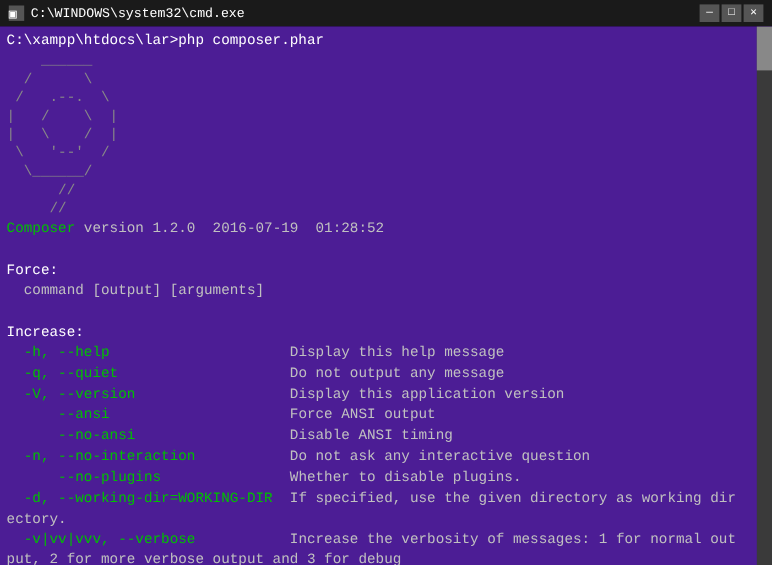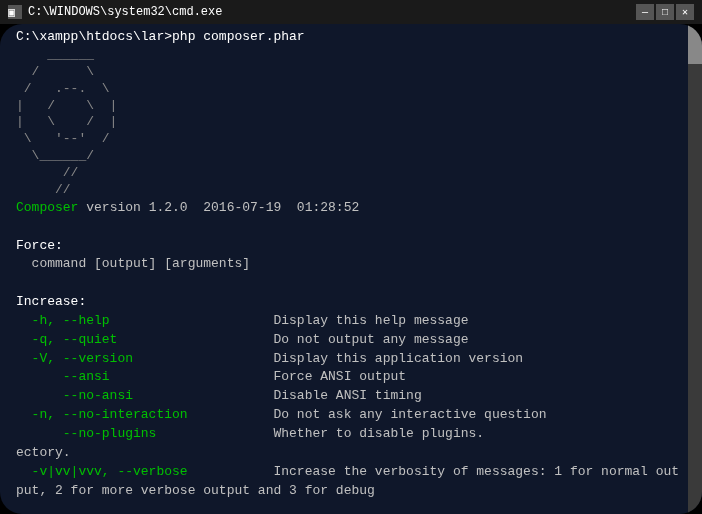--- a/index.html
+++ b/index.html
@@ -58,26 +58,25 @@
       display: flex;
       align-items: center;
       justify-content: center;
       font-size: 10px;
       color: #fff;
       cursor: pointer;
     }
 
     .terminal-body {
       flex: 1;
-      background: #0f172a;
+      background: #4c1d95;
       color: #c0c0c0;
-      padding: 4px 16px;
+      padding: 4px 6px;
       overflow: hidden;
       position: relative;
-      border-radius: 22px;
     }
 
     .scrollbar {
       position: absolute;
       right: 0;
       top: 0;
       bottom: 0;
       width: 14px;
       background: #3a3a3a;
     }
@@ -153,20 +152,21 @@
 
     <div class="cmd-line white">Increase:</div>
 
     <div class="cmd-line"><span class="green">  -h, --help                     </span><span>Display this help message</span></div>
     <div class="cmd-line"><span class="green">  -q, --quiet                    </span><span>Do not output any message</span></div>
     <div class="cmd-line"><span class="green">  -V, --version                  </span><span>Display this application version</span></div>
     <div class="cmd-line"><span class="green">      --ansi                     </span><span>Force ANSI output</span></div>
     <div class="cmd-line"><span class="green">      --no-ansi                  </span><span>Disable ANSI timing</span></div>
     <div class="cmd-line"><span class="green">  -n, --no-interaction           </span><span>Do not ask any interactive question</span></div>
     <div class="cmd-line"><span class="green">      --no-plugins               </span><span>Whether to disable plugins.</span></div>
+    <div class="cmd-line"><span class="green">  -d, --working-dir=WORKING-DIR  </span><span>If specified, use the given directory as working dir</span></div>
     <div class="cmd-line">ectory.</div>
     <div class="cmd-line"><span class="green">  -v|vv|vvv, --verbose           </span><span>Increase the verbosity of messages: 1 for normal out</span></div>
     <div class="cmd-line">put, 2 for more verbose output and 3 for debug</div>
 
     <div class="scrollbar">
       <div class="scrollbar-thumb"></div>
     </div>
   </div>
 </div>
 

